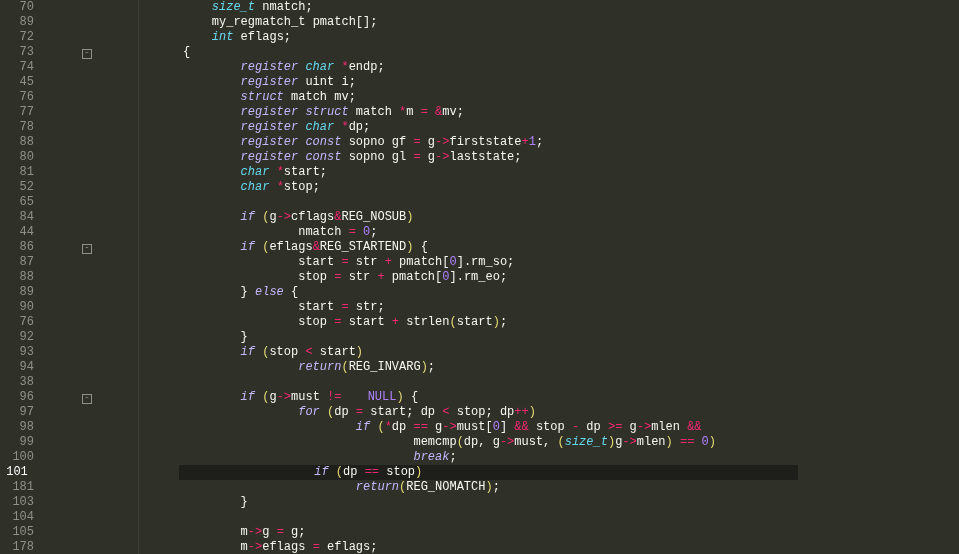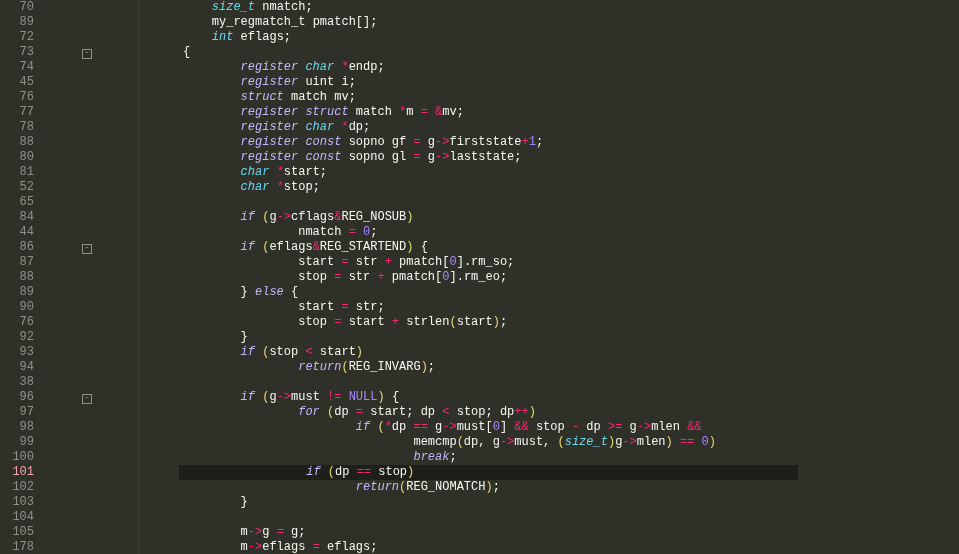--- a/index.html
+++ b/index.html
@@ -24,21 +24,21 @@
     width: 40px;
     flex-shrink: 0;
     background: #2f3129;
     color: #8f908a;
     text-align: right;
     padding-right: 6px;
     box-sizing: border-box;
     user-select: none;
   }
   .gutter div { height: 15px; }
-  .gutter div.active { color: #fca5a5; }
+  .gutter div.active { color: #ffffff; text-align: center; }
   .foldcol {
     width: 14px;
     flex-shrink: 0;
     background: #2f3129;
     color: #8f908a;
     text-align: center;
     user-select: none;
     font-size: 10px;
   }
   .foldcol div { height: 15px; }
@@ -66,29 +66,29 @@
     color: #f8f8f2;
     padding-left: 4px;
   }
   .codecol .line {
     height: 15px;
     font-family: Liberation Mono, monospace;
   }
   .codecol .line.current {
     background: #1e1f1a;
     margin-left: -4px;
-    padding-left: 12px;
+    padding-left: 20px;
   }
   .kw   { color: #c4b5fd; font-style: italic; }
   .type { color: #66d9ef; font-style: italic; }
   .op   { color: #f92672; }
   .num  { color: #ae81ff; }
   .punc { color: #f8f8f2; }
   .paren{ color: #e6db74; }
-  .const{ color: #ae81ff; }
+  .const{ color: #ae81ff; margin-left: 19px; }
   .plain{ color: #f8f8f2; }
 </style>
 </head>
 <body>
 
 <div class="editor">
   <div class="gutter" id="gutter">
       <div>70</div>
       <div>89</div>
       <div>72</div>
@@ -114,21 +114,21 @@
       <div>92</div>
       <div>93</div>
       <div>94</div>
       <div>38</div>
       <div>96</div>
       <div>97</div>
       <div>98</div>
       <div>99</div>
       <div>100</div>
       <div class="active">101</div>
-      <div>102</div>
+      <div>181</div>
       <div>103</div>
       <div>104</div>
       <div>105</div>
       <div>178</div>
     </div>
   <div class="foldcol" id="foldcol">
       <div></div>
       <div></div>
       <div></div>
       <div><span class="foldsym">-</span></div>

